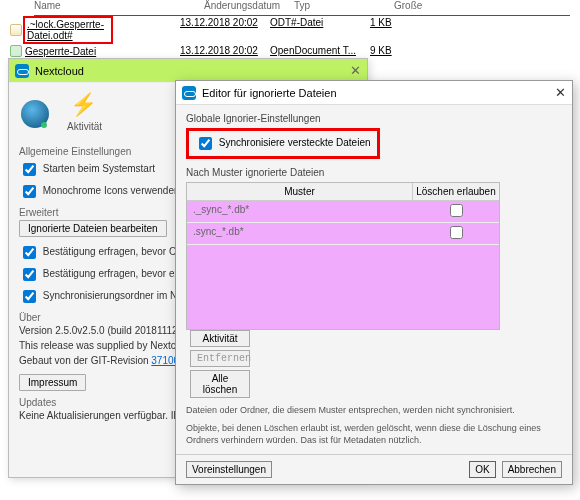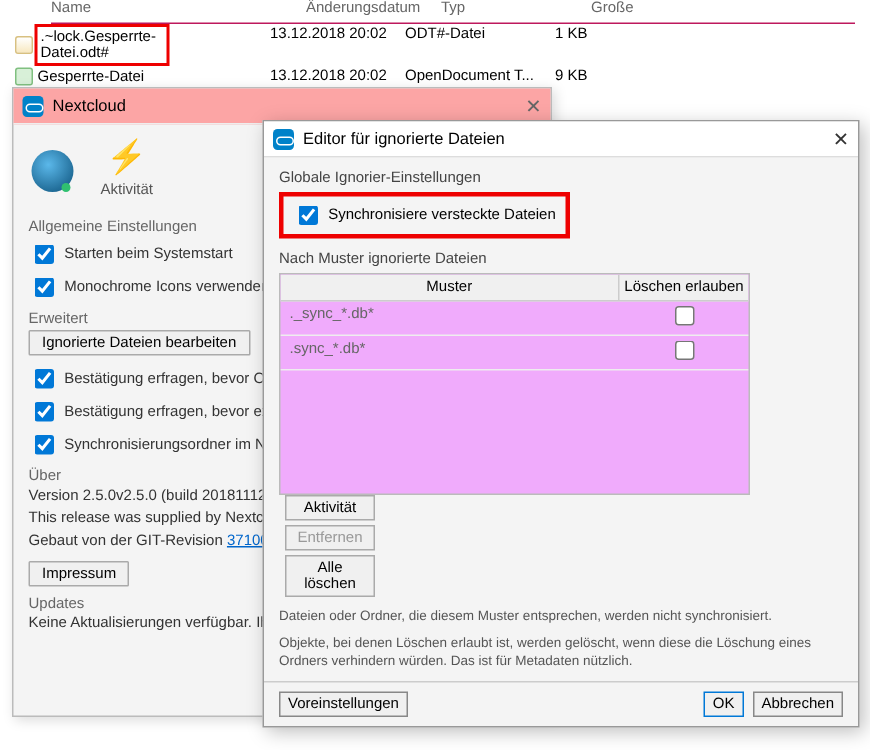--- a/index.html
+++ b/index.html
@@ -25,42 +25,42 @@
     font-size: 10px;
     color: #666;
     border-bottom: 1px solid #be185d;
     padding-bottom: 4px;
     margin-left: 24px;
   }
   .file-header span:nth-child(1){ width: 170px; }
   .file-header span:nth-child(2){ width: 90px; }
   .file-header span:nth-child(3){ width: 100px; }
   .file-header span:nth-child(4){ width: 60px; }
-  .file-row { display: flex; font-size: 10px; padding: 1px 0; }
+  .file-row { display: flex; font-size: 10px; padding: 1px 0; text-decoration: underline; }
   .file-row span:nth-child(1){ width: 170px; display:flex; align-items:center; gap:3px;}
   .file-row span:nth-child(2){ width: 90px; }
   .file-row span:nth-child(3){ width: 100px; }
   .file-row span:nth-child(4){ width: 60px; }
   .file-icon { width:12px; height:12px; display:inline-block; }
   .odt-icon { background: linear-gradient(#fff,#f8e8c0); border:1px solid #d8c080; border-radius:2px;}
   .file-icon2 { background: #d8f0d8; border:1px solid #80c080; border-radius:2px;}
   .redbox { border: 2px solid #e00; padding: 1px 2px; margin:-1px -2px; }
 
   
   .nc-window {
     position: absolute;
     left: 8px; top: 58px;
     width: 360px; height: 420px;
     border: 1px solid #bbb;
     background: #f4f4f4;
     box-shadow: 2px 2px 8px rgba(0,0,0,0.15);
   }
   .nc-title {
     height: 24px;
-    background: #fca5a5;
+    background: #bef264;
     display:flex; align-items:center;
     padding: 0 6px;
     font-size: 11px;
     border-bottom: 1px solid #eee;
   }
   .nc-close { margin-left:auto; color:#666; font-size:13px; cursor:pointer;}
   .nc-logo { width:14px;height:14px; background:#0082c9; border-radius:3px; margin-right:6px; position:relative;}
   .nc-logo::after{content:""; position:absolute; left:2px; top:5px; width:10px; height:4px; border:1px solid #fff; border-radius:3px;}
   .nc-tabs {
     display:flex; gap:18px; padding: 8px 12px 4px;
@@ -116,21 +116,21 @@
   .ed-tbl-row span:last-child{ width:86px; text-align:center; padding:3px;}
   .ed-tbl-row input[type=checkbox]{ margin:0;}
   .ed-sidebtns {
     display:inline-flex; flex-direction:column; gap:3px;
     margin-left:4px; vertical-align:top;
   }
   .ed-sidebtns button {
     font-size:10px; padding:2px 6px; width:60px;
     background:#f0f0f0; border:1px solid #aaa; cursor:pointer;
   }
-  .ed-sidebtns button.disabled { color:#999; }
+  .ed-sidebtns button.disabled { color:#999;font-family:Liberation Mono, monospace; }
   .ed-note { font-size:9px; color:#555; margin-top:6px; line-height:1.35;}
   .ed-footer {
     display:flex; gap:6px; padding:6px 10px;
     border-top:1px solid #ccc;
     position:absolute; bottom:0; left:0; right:0;
     background:#f4f4f4;
   }
   .ed-footer .spacer{flex:1;}
   .ed-footer button {
     font-size:10px; padding:2px 5px;

